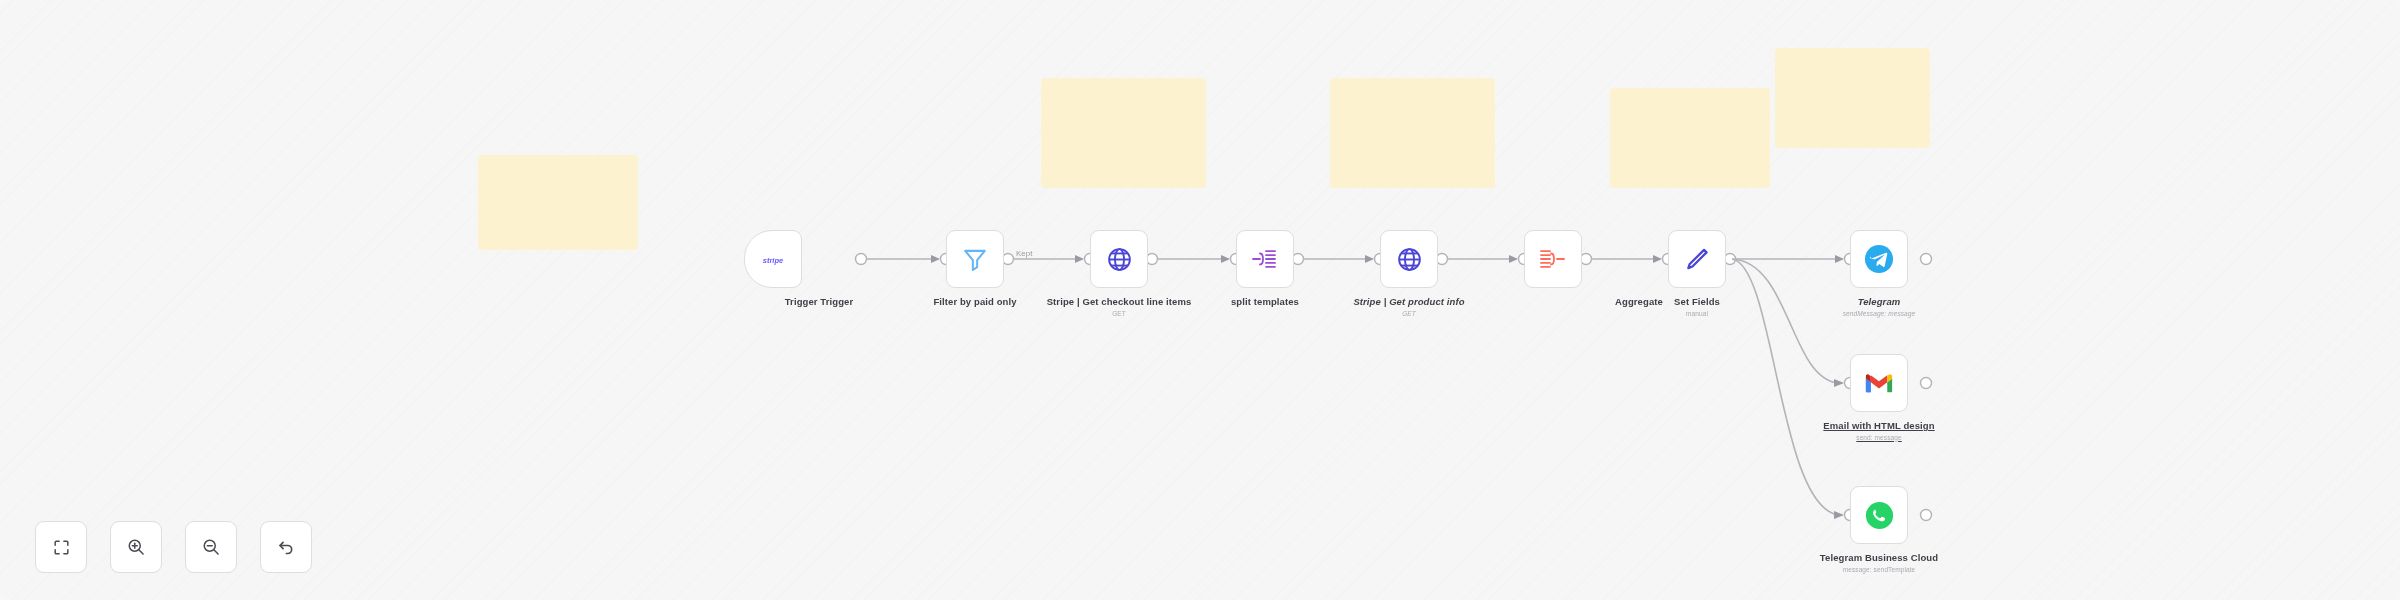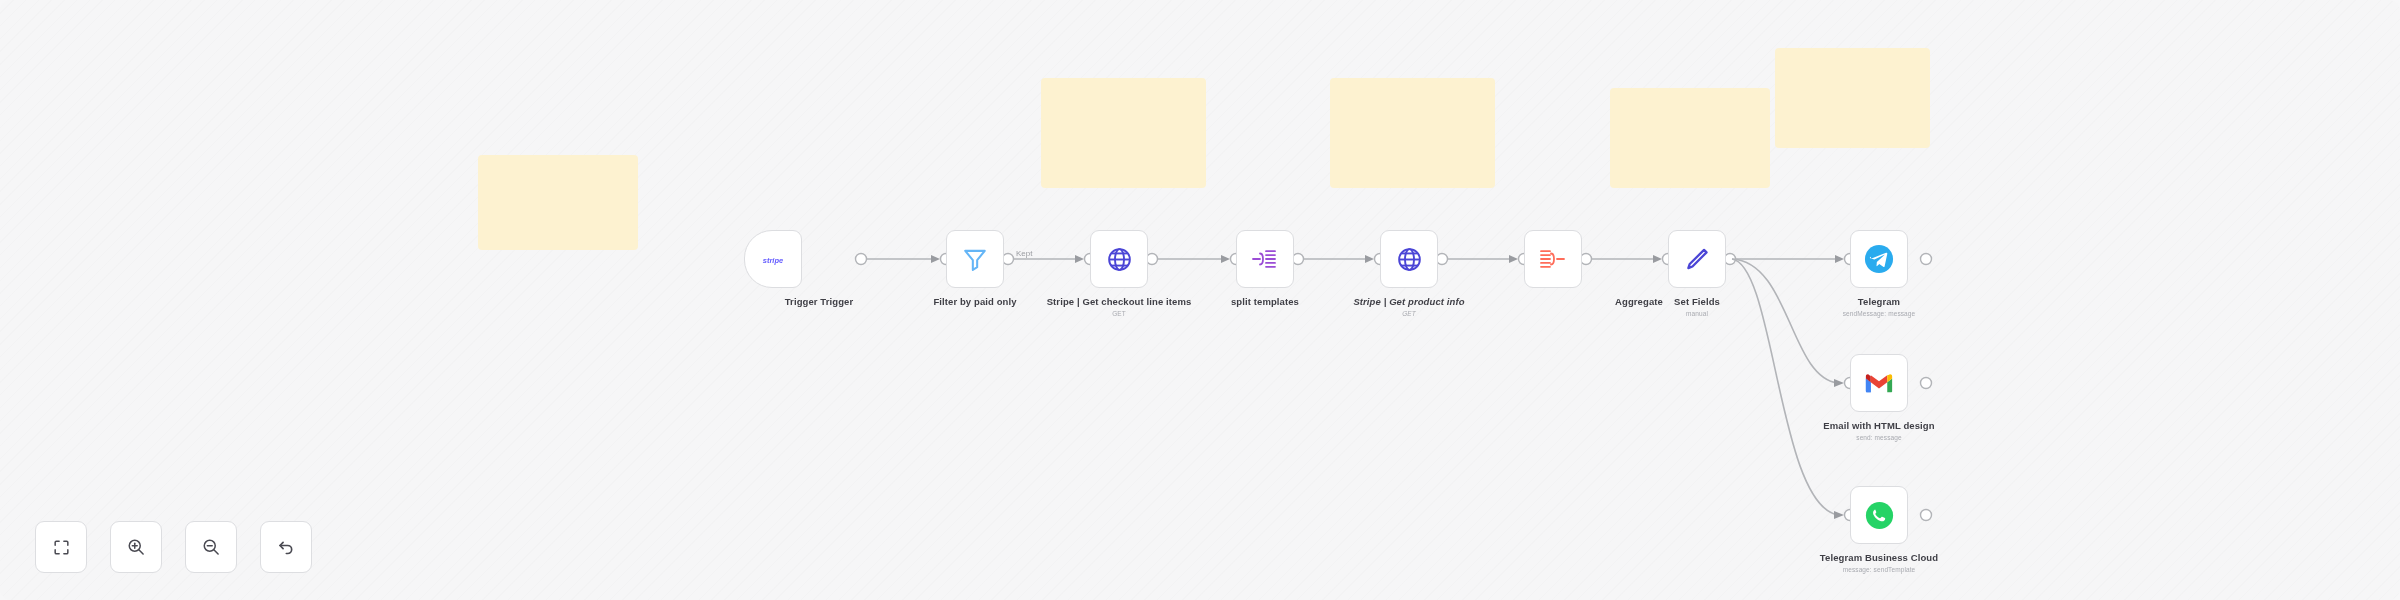--- a/index.html
+++ b/index.html
@@ -287,38 +287,38 @@
   <div class="node" style="left:1850px; top:230px;">
     <span class="glyph">
       <svg viewBox="0 0 32 32" width="30" height="30">
         <circle cx="16" cy="16" r="15" fill="#2aabee"></circle>
         <path d="M7.4 15.6 L23.6 9.3 c .8 -.3 1.5 .2 1.2 1.3 l -2.8 13 c -.2 .9 -.8 1.1 -1.5 .7
                  l -4.2 -3.1 -2 1.9 c -.3 .3 -.5 .5 -1 .5 l .4 -4.5 8.1 -7.3 c .3 -.3 -.1 -.5 -.6 -.2
                  L 11 16.4 l -4.2 -1.3 c -.9 -.3 -.9 -.9 .6 -1.5 z" fill="#ffffff"></path>
       </svg>
     </span>
   </div>
-  <div class="node-caption" style="left:1804px; top:296px;">
+  <div class="node-caption" style="left:1804px; top:296px;font-style:italic;">
     <span>Telegram</span>
     <span class="sub">sendMessage: message</span>
   </div>
 
   <div class="node" style="left:1850px; top:354px;">
     <span class="glyph">
       <svg viewBox="0 0 32 24" width="30" height="23">
         <path d="M2.6 21.4 h4.6 V10.6 L2 6.6 v12.9 c0 1.05 .7 1.9 .6 1.9 z" fill="#4285f4"></path>
         <path d="M2 6.6 L7.2 10.6 V21.4 H3.1 c-.6 0-1.1-.5-1.1-1.1 z" fill="#4285f4"></path>
         <path d="M24.8 21.4 h4.1 c.6 0 1.1-.5 1.1-1.1 V6.6 l-5.2 4 z" fill="#34a853"></path>
         <path d="M24.8 3.1 L16 9.7 L7.2 3.1 v7.5 L16 17.2 l8.8-6.6 z" fill="#ea4335"></path>
         <path d="M24.8 3.1 v7.5 l5.2-4 V4.2 c0-1.6-1.8-2.5-3.1-1.6 z" fill="#fbbc04"></path>
         <path d="M2 6.6 V4.2 c0-1.6 1.8-2.5 3.1-1.6 l2.1 1.6 v6.4 z" fill="#c5221f"></path>
       </svg>
     </span>
   </div>
-  <div class="node-caption" style="left:1804px; top:420px;">
+  <div class="node-caption" style="left:1804px; top:420px;text-decoration:underline;">
     <span>Email with HTML design</span>
     <span class="sub">send: message</span>
   </div>
 
   <div class="node" style="left:1850px; top:486px;">
     <span class="glyph">
       <svg viewBox="0 0 32 32" width="29" height="29">
         <circle cx="16" cy="16" r="15" fill="#25d366"></circle>
         <path d="M11.3 9.6 c-.4 0-.9 .15-1.3 .7 -.45 .6-1.1 1.5-1.1 3 0 1.5 1.1 3 1.3 3.3
                  .2 .3 2.2 3.6 5.5 4.9 2.7 1.1 3.3 .9 3.9 .85 .7-.05 2.1-.85 2.4-1.7

